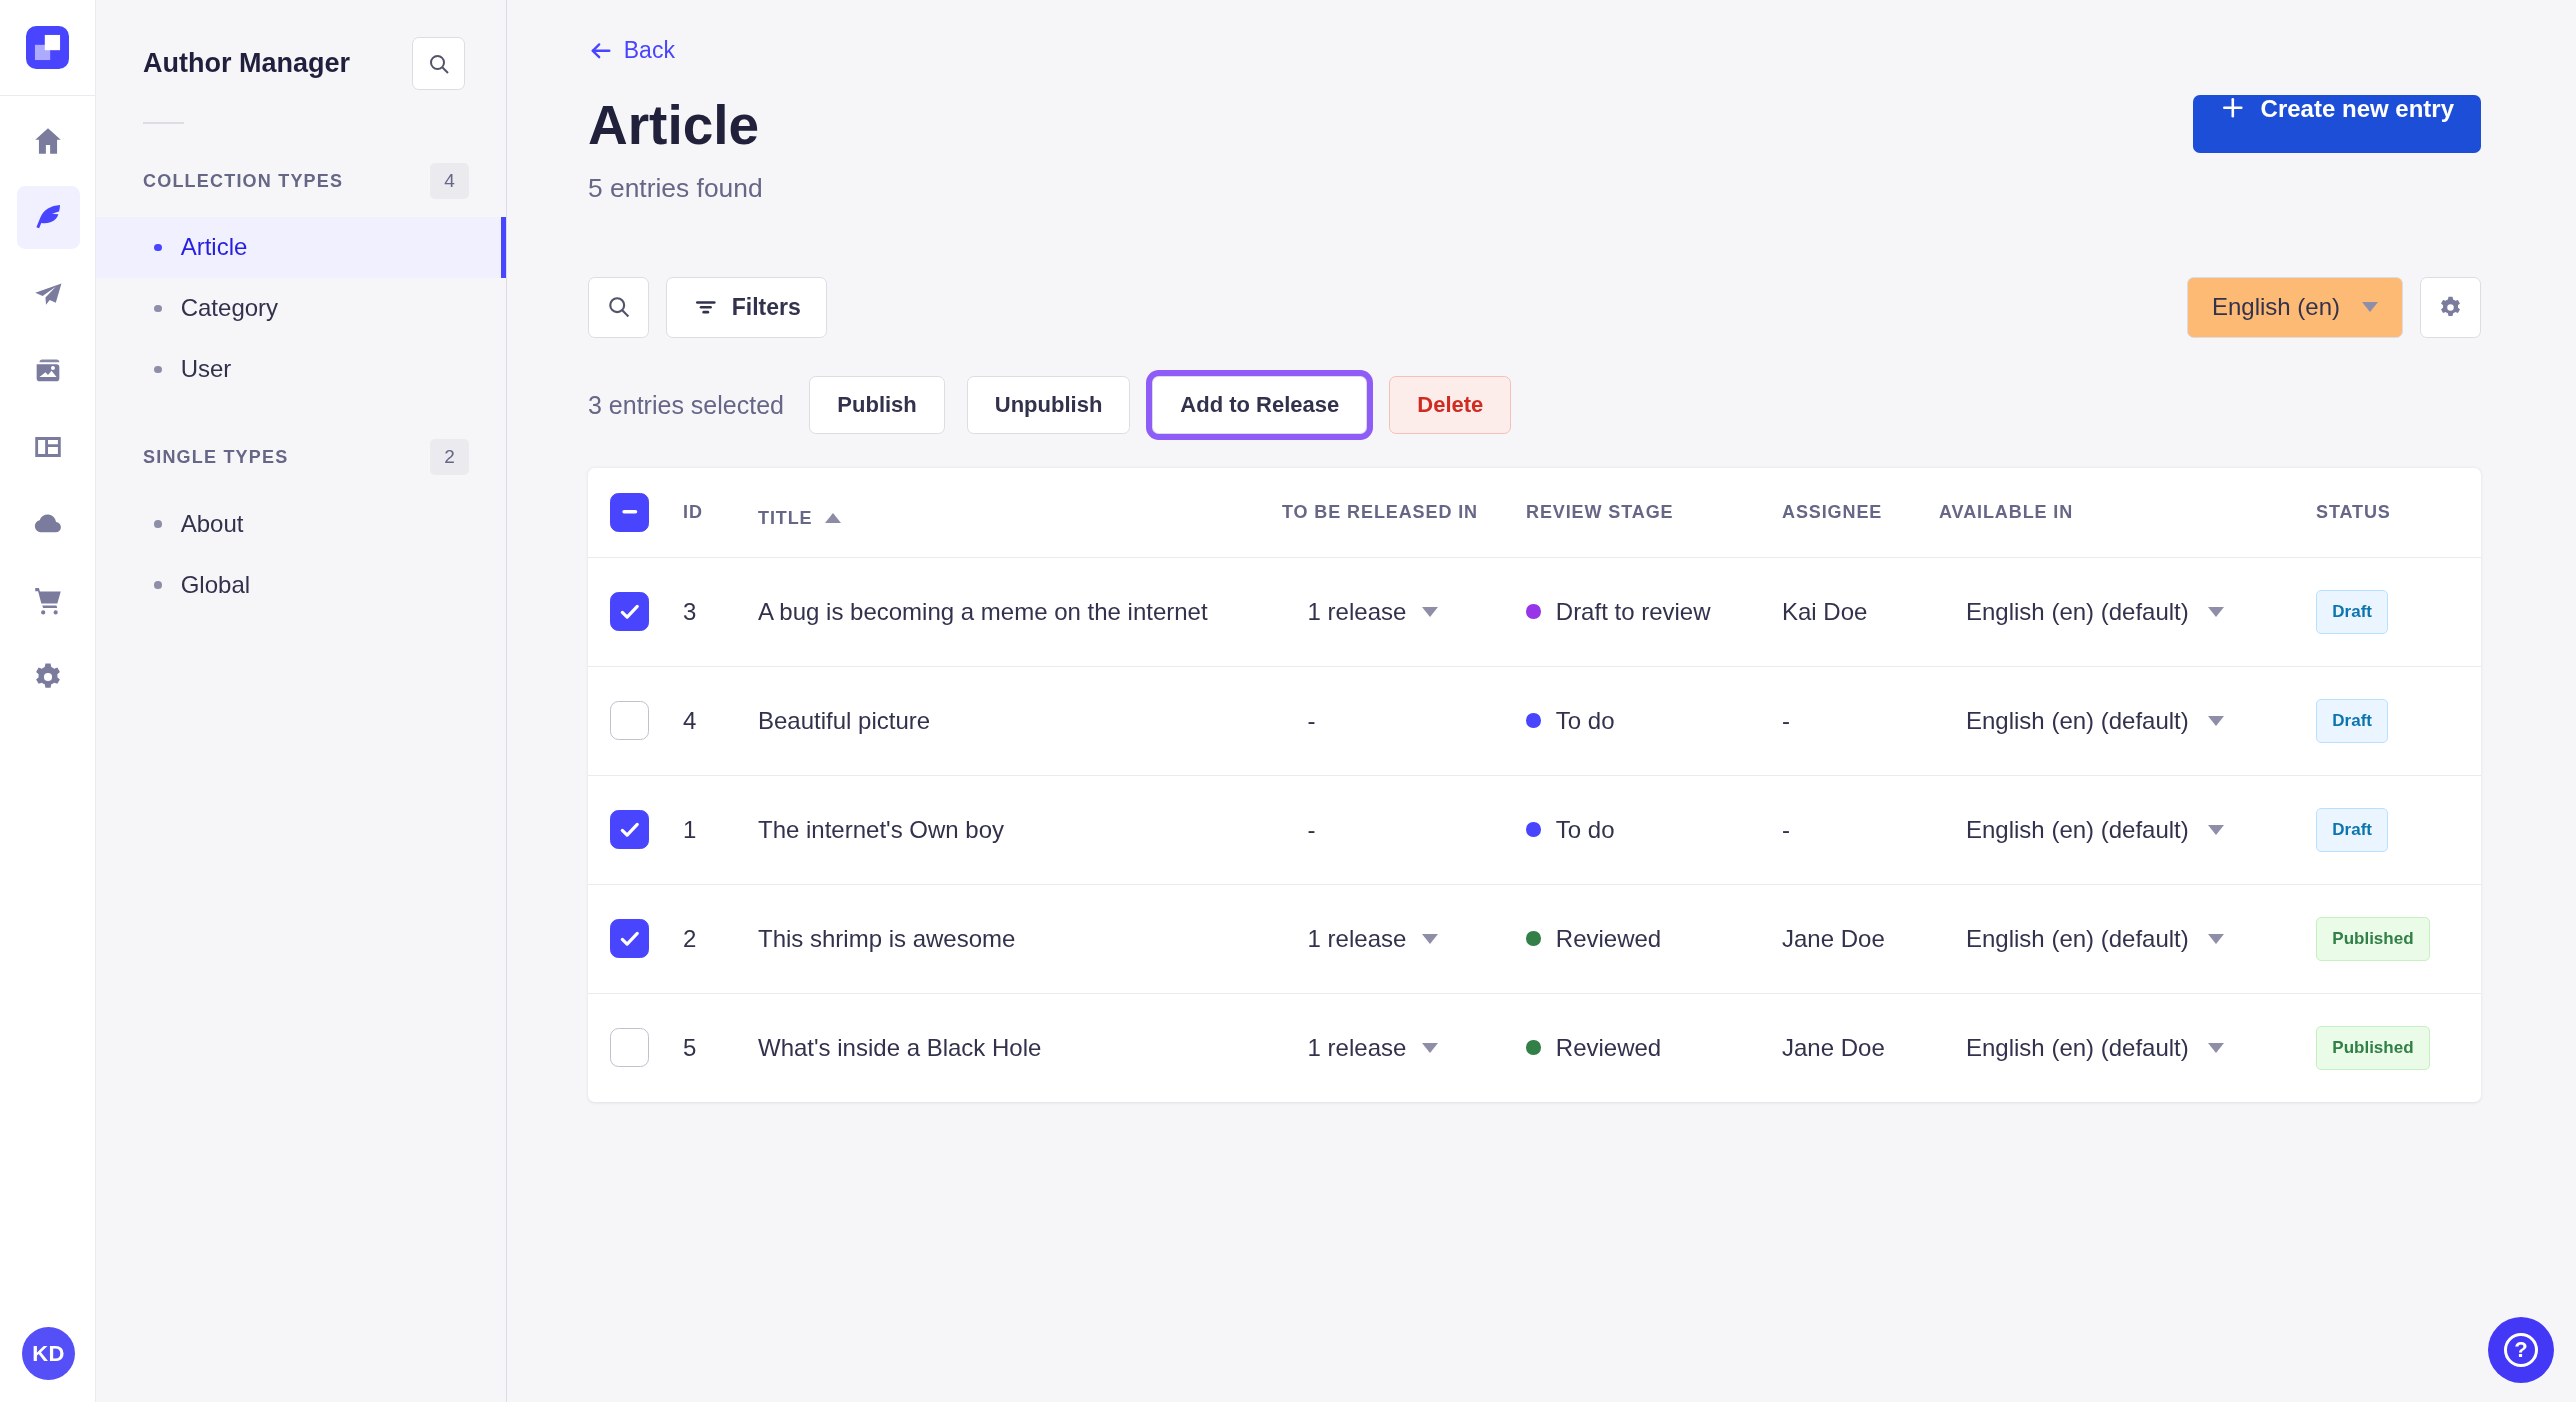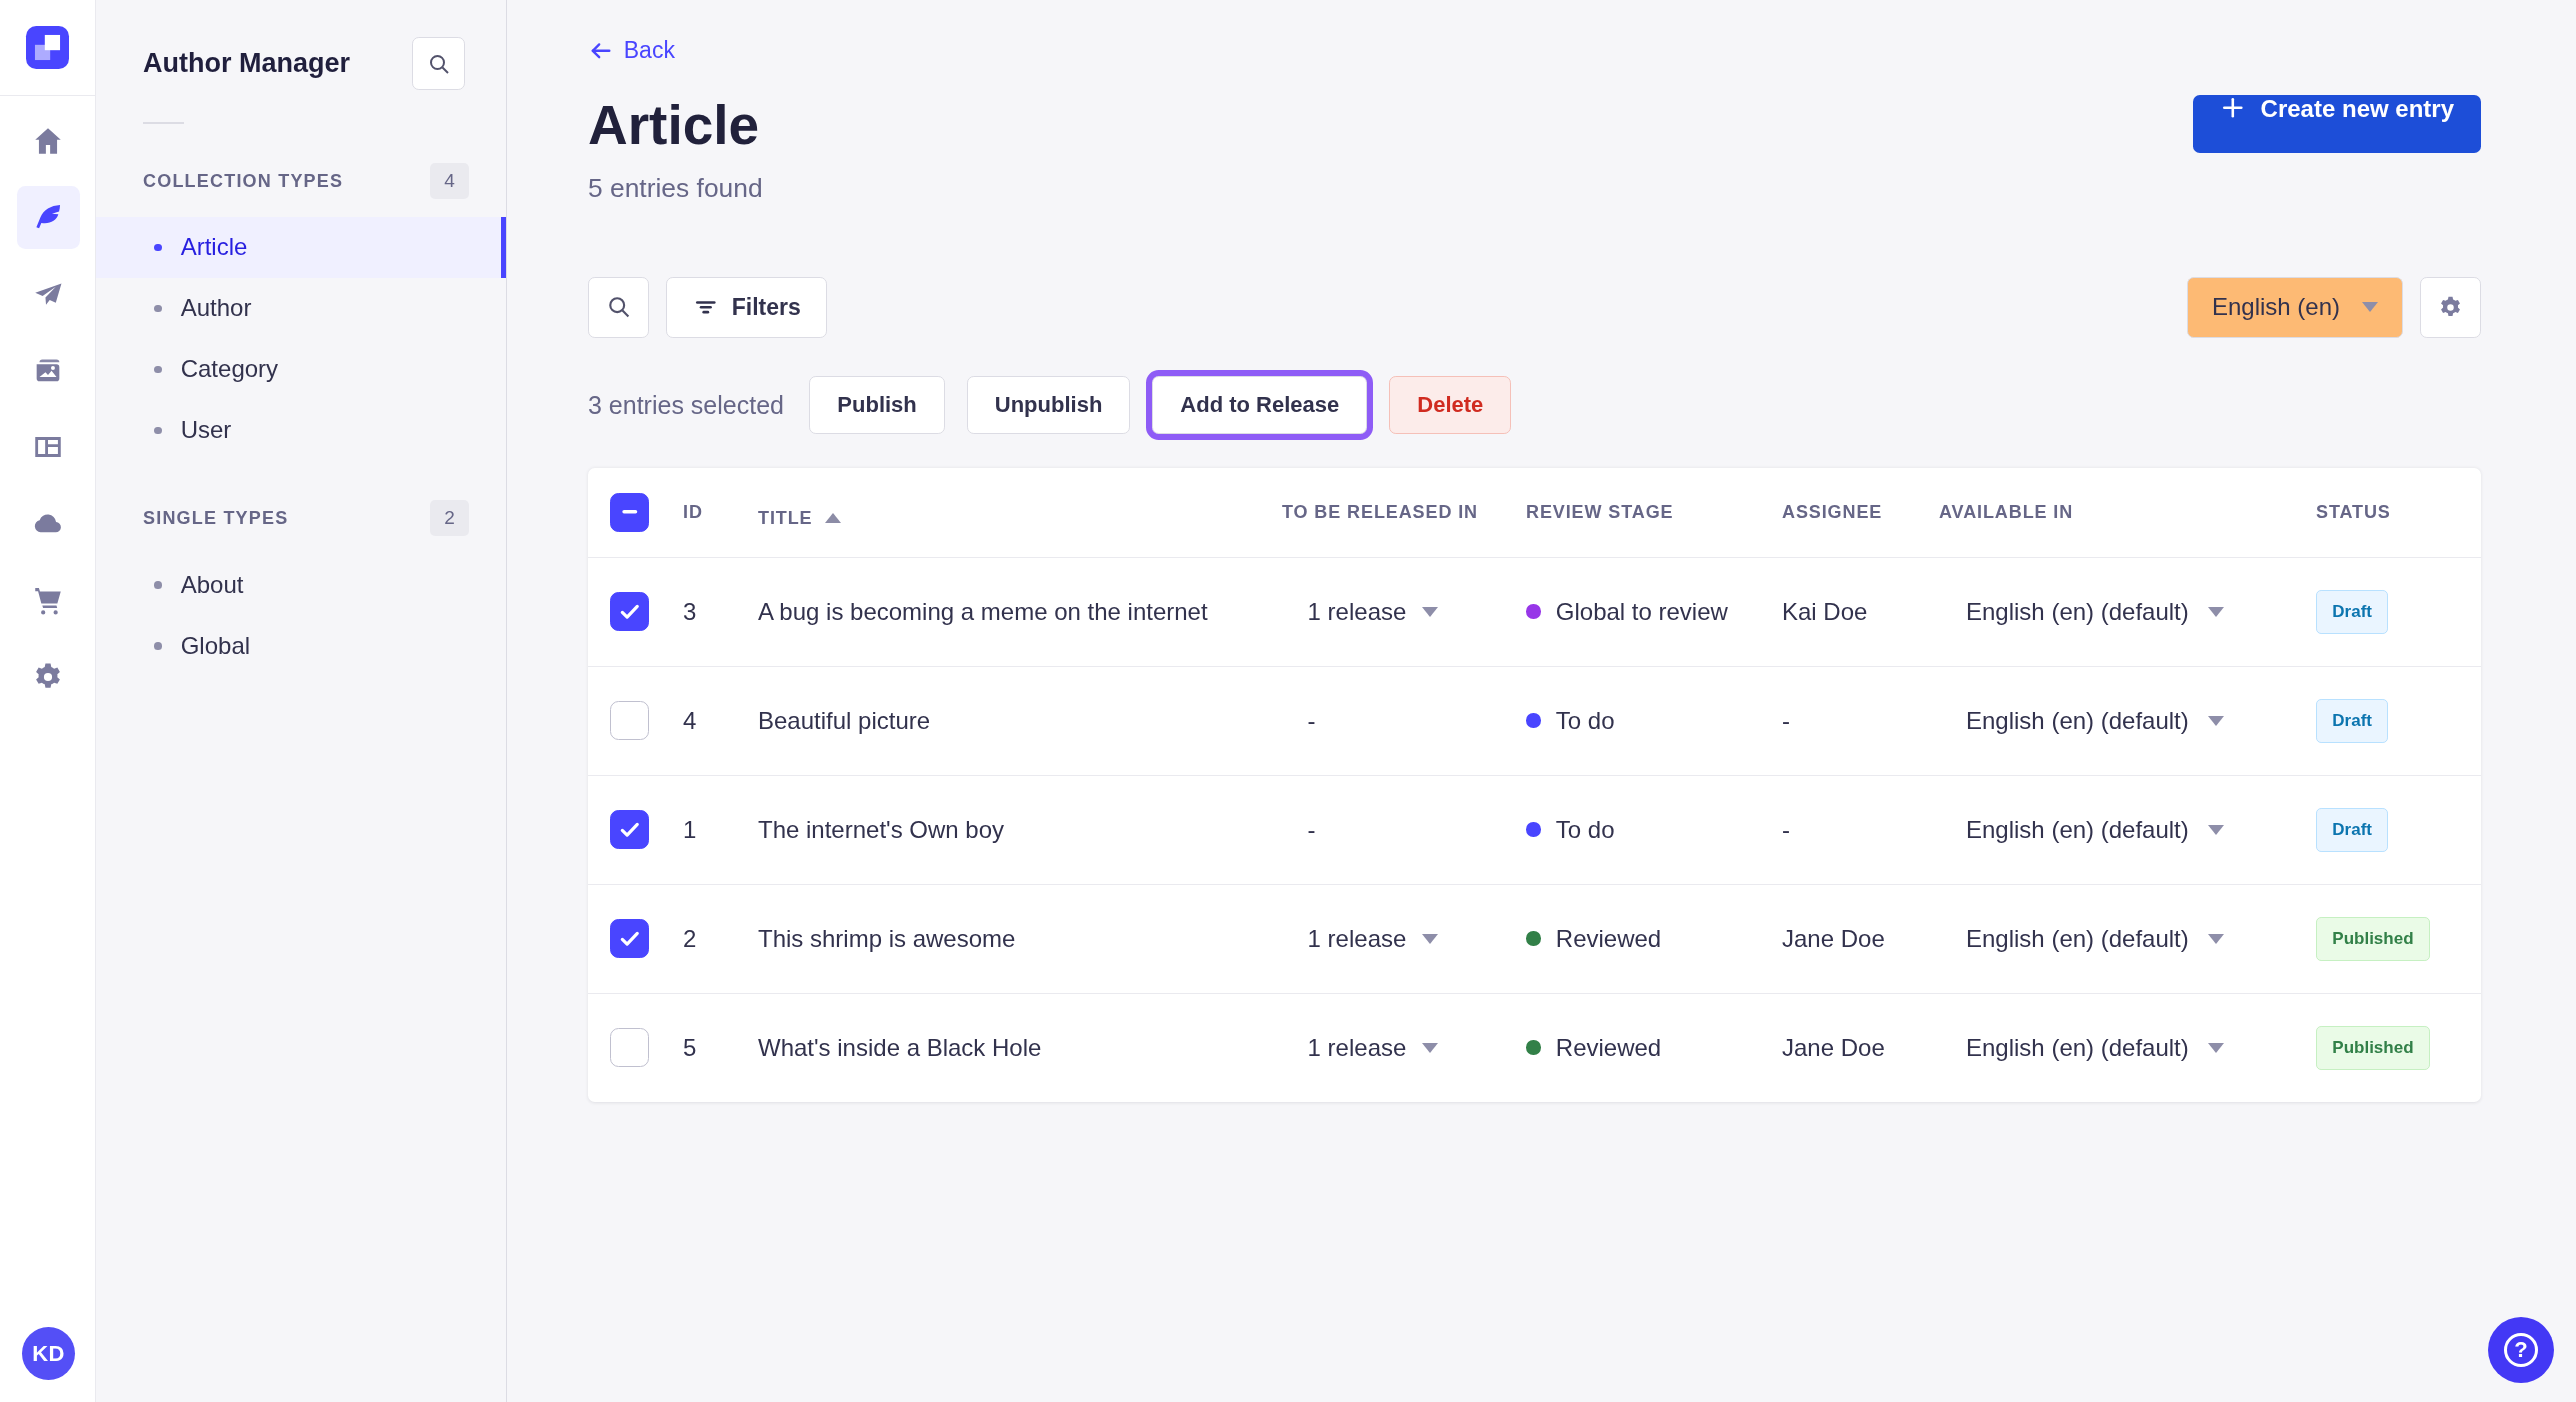--- a/index.html
+++ b/index.html
@@ -200,24 +200,20 @@
     <span class="sb-section-label">COLLECTION TYPES</span>
     <span class="sb-count">4</span>
   </div>
   <div class="sb-list">
     <div class="sb-item active">
       <span class="bullet"></span>
       <span>Article</span>
     </div>
     <div class="sb-item">
       <span class="bullet"></span>
-      <span>Author</span>
-    </div>
-    <div class="sb-item">
-      <span class="bullet"></span>
       <span>Category</span>
     </div>
     <div class="sb-item">
       <span class="bullet"></span>
       <span>User</span>
     </div>
   </div>
 
   <div class="sb-section">
     <span class="sb-section-label">SINGLE TYPES</span>
@@ -327,21 +323,21 @@
       </div>
     </div>
     <span class="cell-id">3</span>
     <span class="cell-title">A bug is becoming a meme on the internet</span>
     <span class="cell-release">
       <span>1 release</span>
       <span class="caret-down release-caret"></span>
     </span>
     <span class="cell-stage">
       <span class="dot" style="background: rgb(151, 54, 232);"></span>
-      <span>Global to review</span>
+      <span>Draft to review</span>
     </span>
     <span class="cell-assignee">Kai Doe</span>
     <span class="cell-locale">
       <span>English (en) (default)</span>
       <span class="caret-down"></span>
     </span>
     <span><span class="badge draft">Draft</span></span>
   </div>
 
   <div class="tgrid trow">

